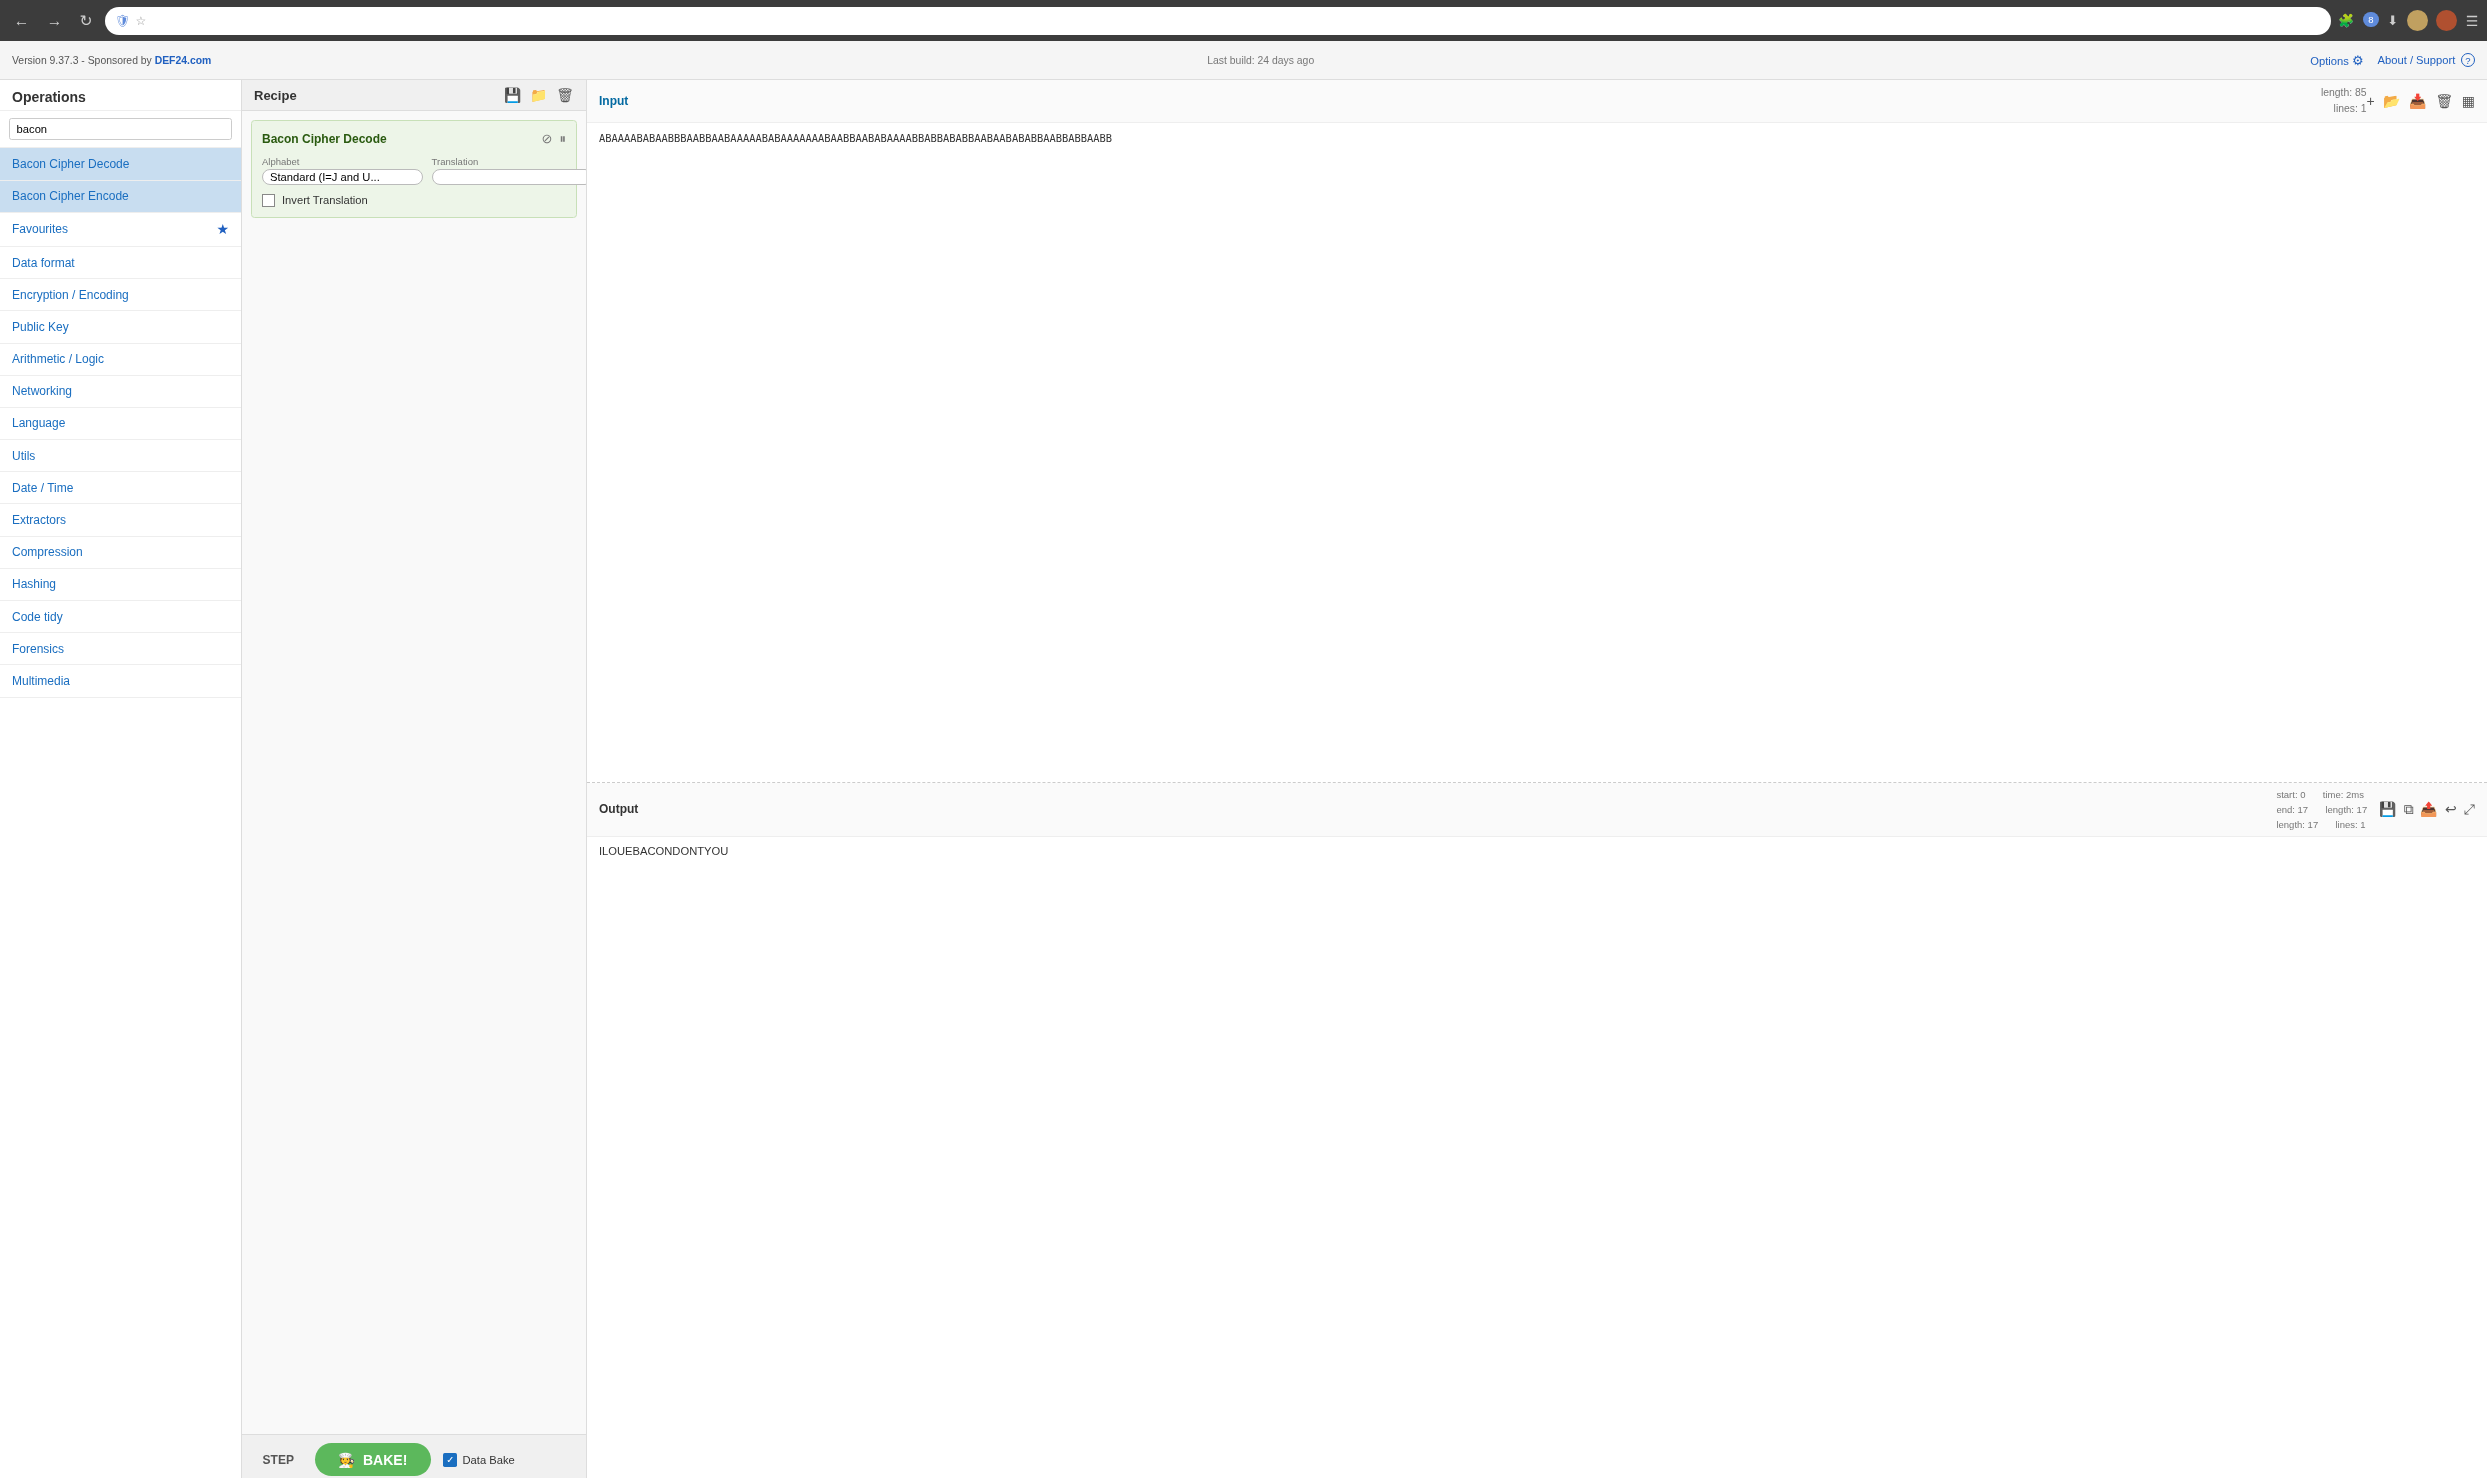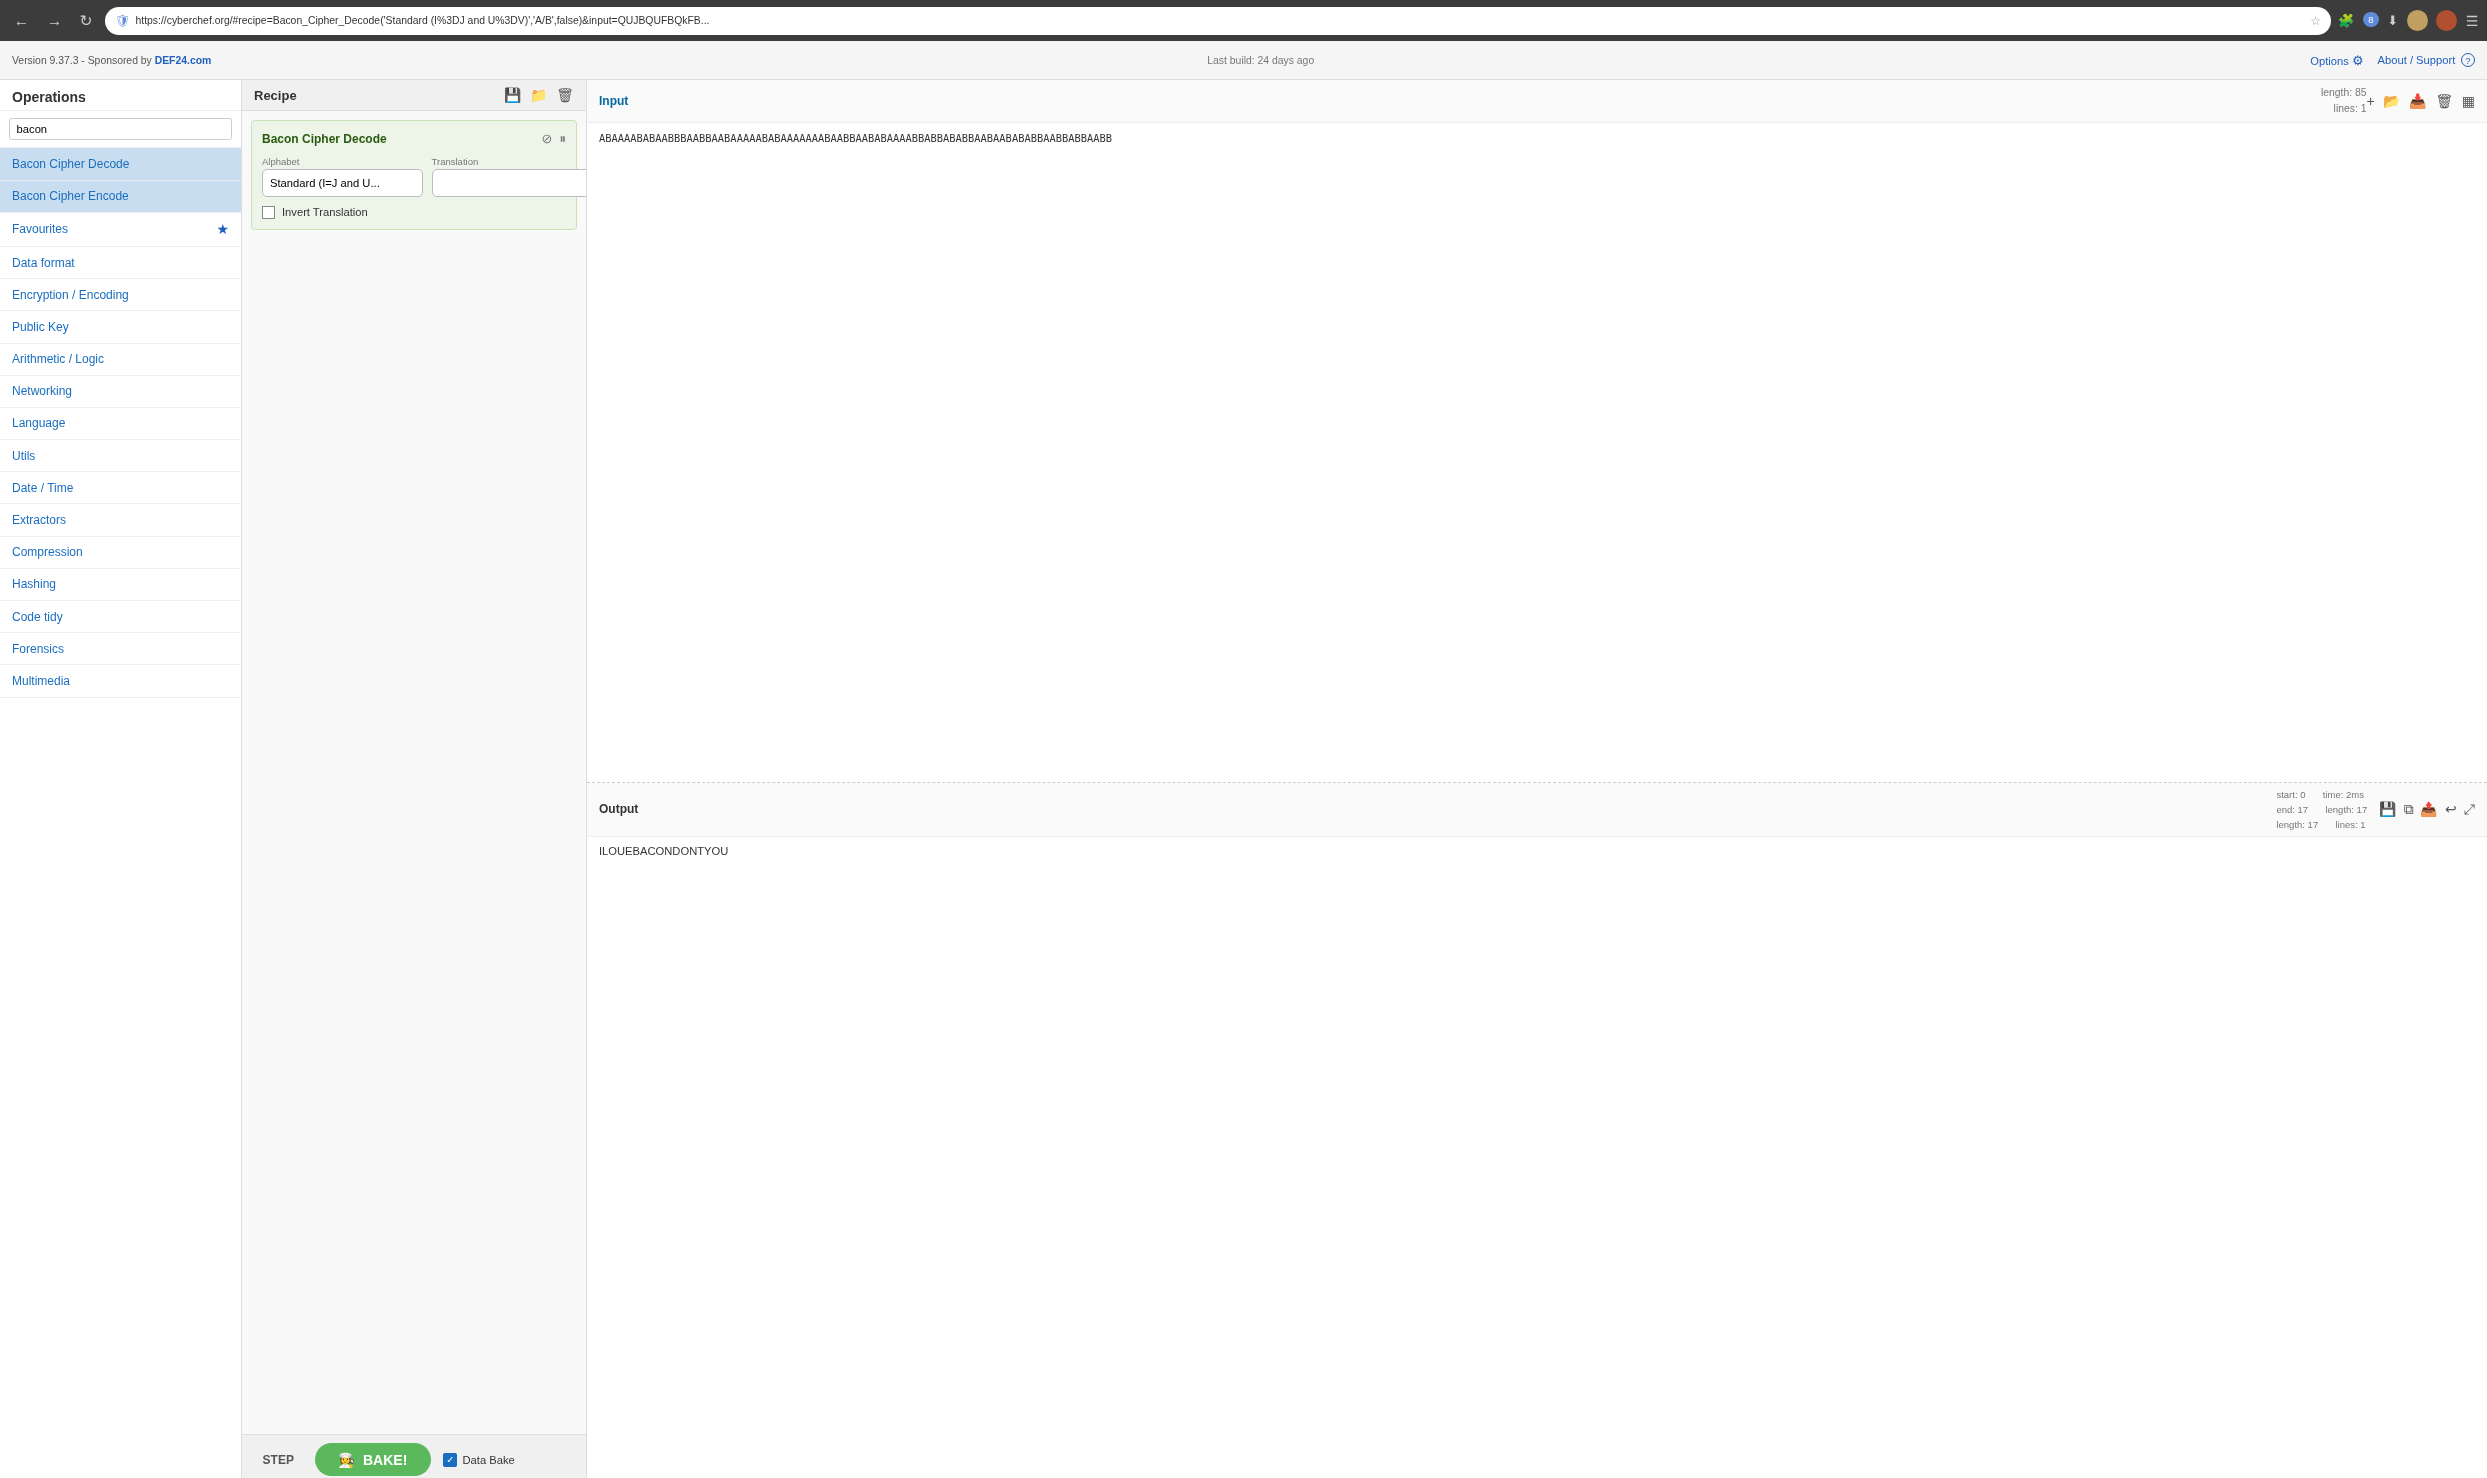--- a/index.html
+++ b/index.html
@@ -181,22 +181,22 @@
       gap: 2.6px;
       flex: 1;
     }
     .cipher-field label {
       font-size: 9.5px;
       color: #777;
       font-weight: normal;
     }
     .cipher-field input {
       border: 0.9px solid #bbb;
-      border-radius: 5px;
-      padding: 7px 7px;
+      border-radius: 10px;
+      padding: 1px 7px;
       font-size: 11.2px;
       background: #fff;
       outline: none;
     }
 
     .invert-row {
       display: flex;
       align-items: center;
       gap: 7px;
     }
@@ -330,21 +330,20 @@
   </style>
 </head>
 <body>
 
 <div class="browser-chrome">
   <button class="nav-btn">←</button>
   <button class="nav-btn">→</button>
   <button class="nav-btn">↻</button>
   <div class="address-bar">
     <span class="shield">🛡</span>
-    <span class="url-text">https://cyberchef.org/#recipe=Bacon_Cipher_Decode('Standard (I%3DJ and U%3DV)','A/B',false)&amp;input=QUJBQUFBQkFB...</span>
     <span class="star">☆</span>
   </div>
   <div class="browser-right-icons">
     <span style="font-size:13px">🧩</span>
     <span style="background:#5f8bdb;color:white;border-radius:50%;width:15.5px;height:15.5px;font-size:9.5px;display:inline-flex;align-items:center;justify-content:center;position:relative;top:-0.9px;">8</span>
     <span style="font-size:13px">⬇</span>
     <span class="avatar-circle"></span>
     <span class="avatar-circle2"></span>
     <span>☰</span>
   </div>

